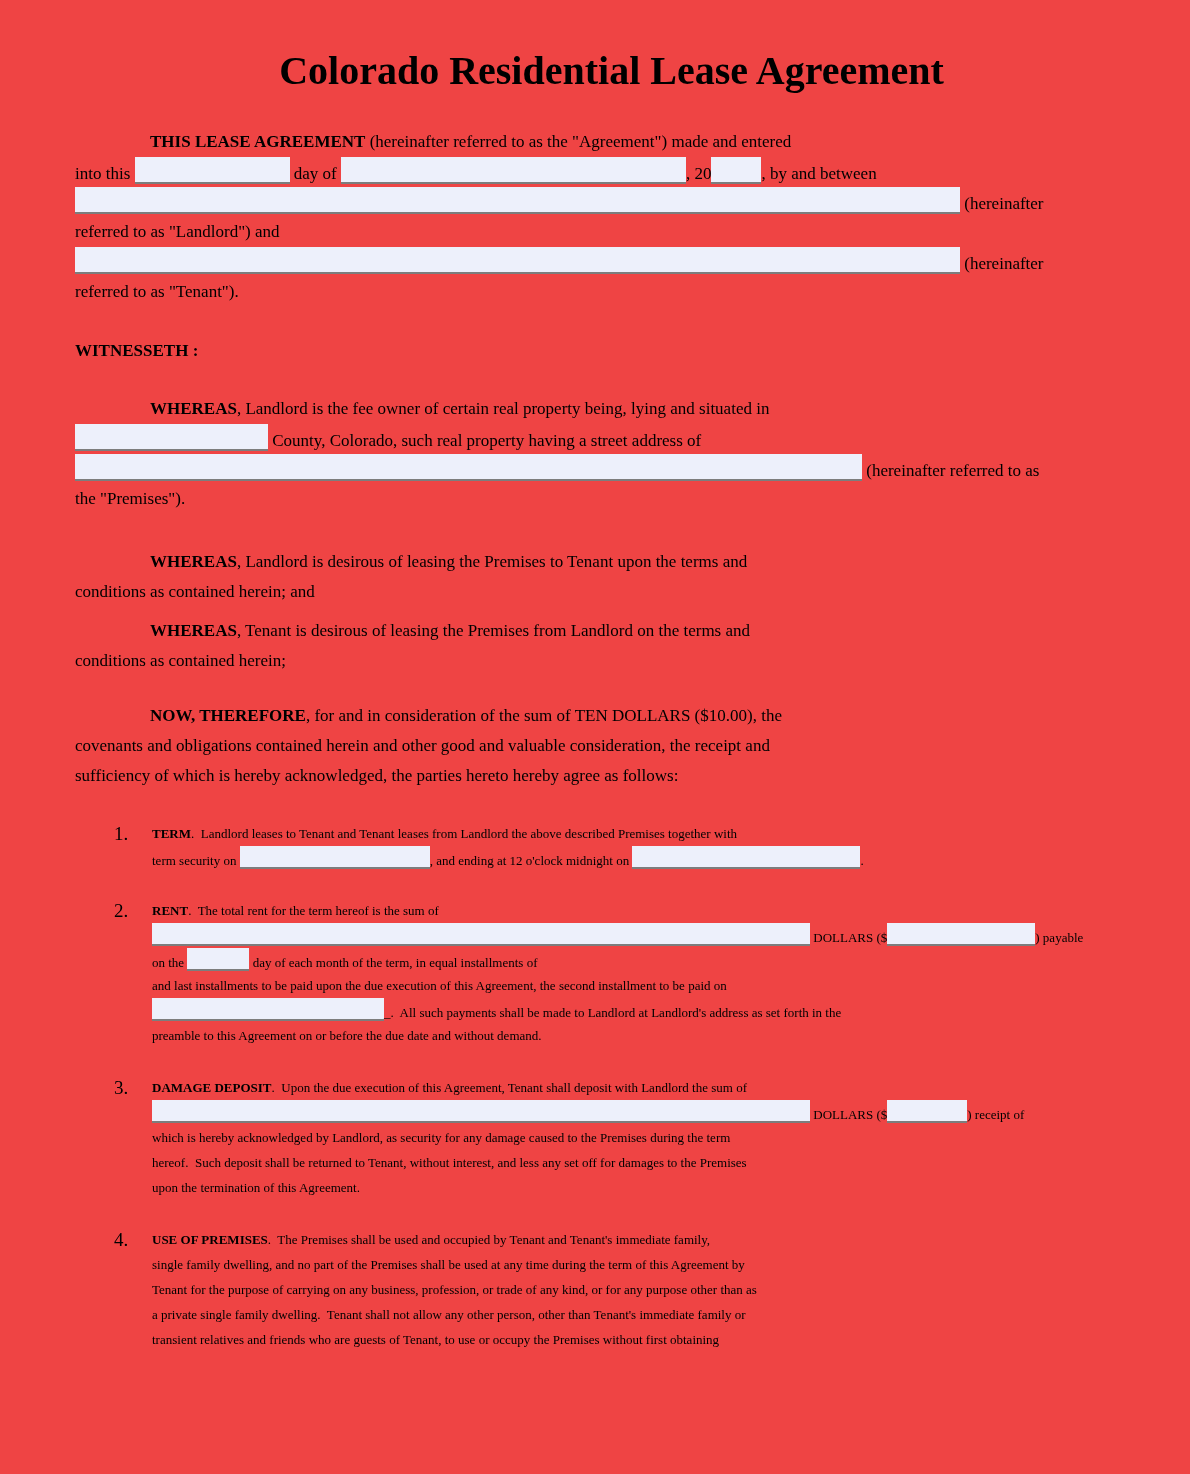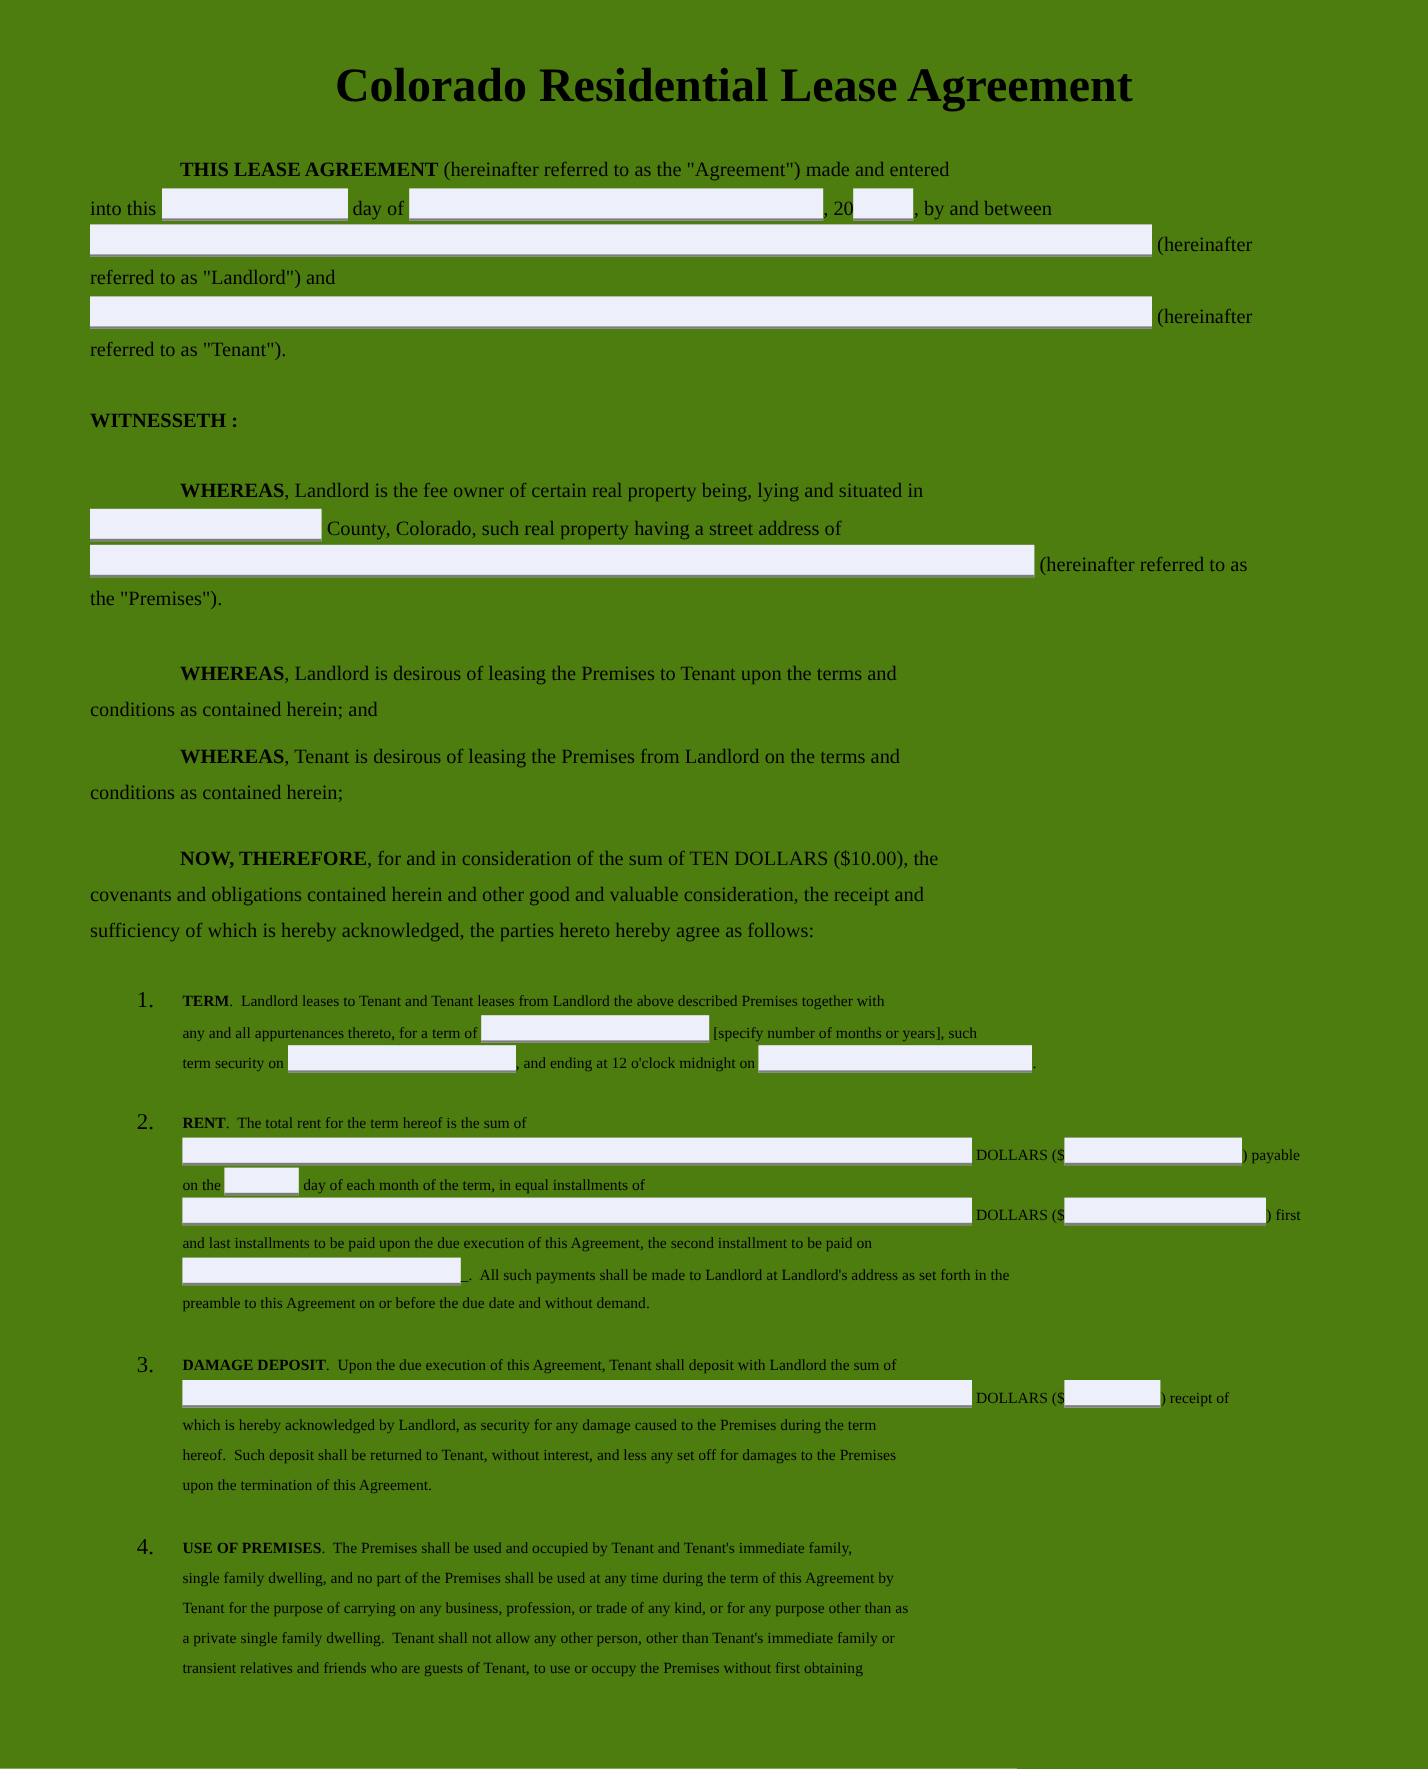--- a/index.html
+++ b/index.html
@@ -1,19 +1,19 @@
 <!DOCTYPE html>
 <html><head>
 <meta charset="utf-8">
 <style>
   html,body{margin:0;padding:0;}
   body{background:#ffffff;}
   .page{
     width:1190px;height:1474px;box-sizing:border-box;
-    background:#4d7c0f;color:#000000;
+    background:#ef4444;color:#000000;
     padding:48px 42px 0 75px;
     font-family:"Liberation Serif","DejaVu Serif",serif;
     overflow:hidden;
   }
   .title{
     font-size:40px;line-height:46px;font-weight:bold;
     text-align:center;margin:0;
   }
   .para{margin:0;}
   .ln{white-space:pre;font-size:17px;line-height:30px;height:30px;}
@@ -82,30 +82,28 @@
     <div class="ln ind"><b>NOW, THEREFORE</b><span>, for and in consideration of the sum of TEN DOLLARS ($10.00), the</span></div>
     <div class="ln"><span>covenants and obligations contained herein and other good and valuable consideration, the receipt and</span></div>
     <div class="ln"><span>sufficiency of which is hereby acknowledged, the parties hereto hereby agree as follows:</span></div>
   </div>
 
   <div class="list">
 
     <div class="item mt-i1">
       <span class="num">1.</span>
       <div class="ln"><b>TERM</b><span>.  Landlord leases to Tenant and Tenant leases from Landlord the above described Premises together with</span></div>
-      <div class="ln"><span>any and all appurtenances thereto, for a term of </span><span class="fld lf w190"></span><span> [specify number of months or years], such</span></div>
       <div class="ln"><span>term security on </span><span class="fld lf w190"></span><span>, and ending at 12 o'clock midnight on </span><span class="fld lf w228"></span><span>.</span></div>
     </div>
 
     <div class="item mt-i">
       <span class="num">2.</span>
       <div class="ln"><b>RENT</b><span>.  The total rent for the term hereof is the sum of</span></div>
       <div class="ln"><span class="fld lf w658"></span><span> DOLLARS ($</span><span class="fld lf w148"></span><span>) payable</span></div>
       <div class="ln"><span>on the </span><span class="fld lf w62"></span><span> day of each month of the term, in equal installments of</span></div>
-      <div class="ln"><span class="fld lf w658"></span><span> DOLLARS ($</span><span class="fld lf w168"></span><span>) first</span></div>
       <div class="ln"><span>and last installments to be paid upon the due execution of this Agreement, the second installment to be paid on</span></div>
       <div class="ln"><span class="fld lf w232"></span><span>_.  All such payments shall be made to Landlord at Landlord's address as set forth in the</span></div>
       <div class="ln"><span>preamble to this Agreement on or before the due date and without demand.</span></div>
     </div>
 
     <div class="item mt-i">
       <span class="num">3.</span>
       <div class="ln"><b>DAMAGE DEPOSIT</b><span>.  Upon the due execution of this Agreement, Tenant shall deposit with Landlord the sum of</span></div>
       <div class="ln"><span class="fld lf w658"></span><span> DOLLARS ($</span><span class="fld lf w80"></span><span>) receipt of</span></div>
       <div class="ln"><span>which is hereby acknowledged by Landlord, as security for any damage caused to the Premises during the term</span></div>

